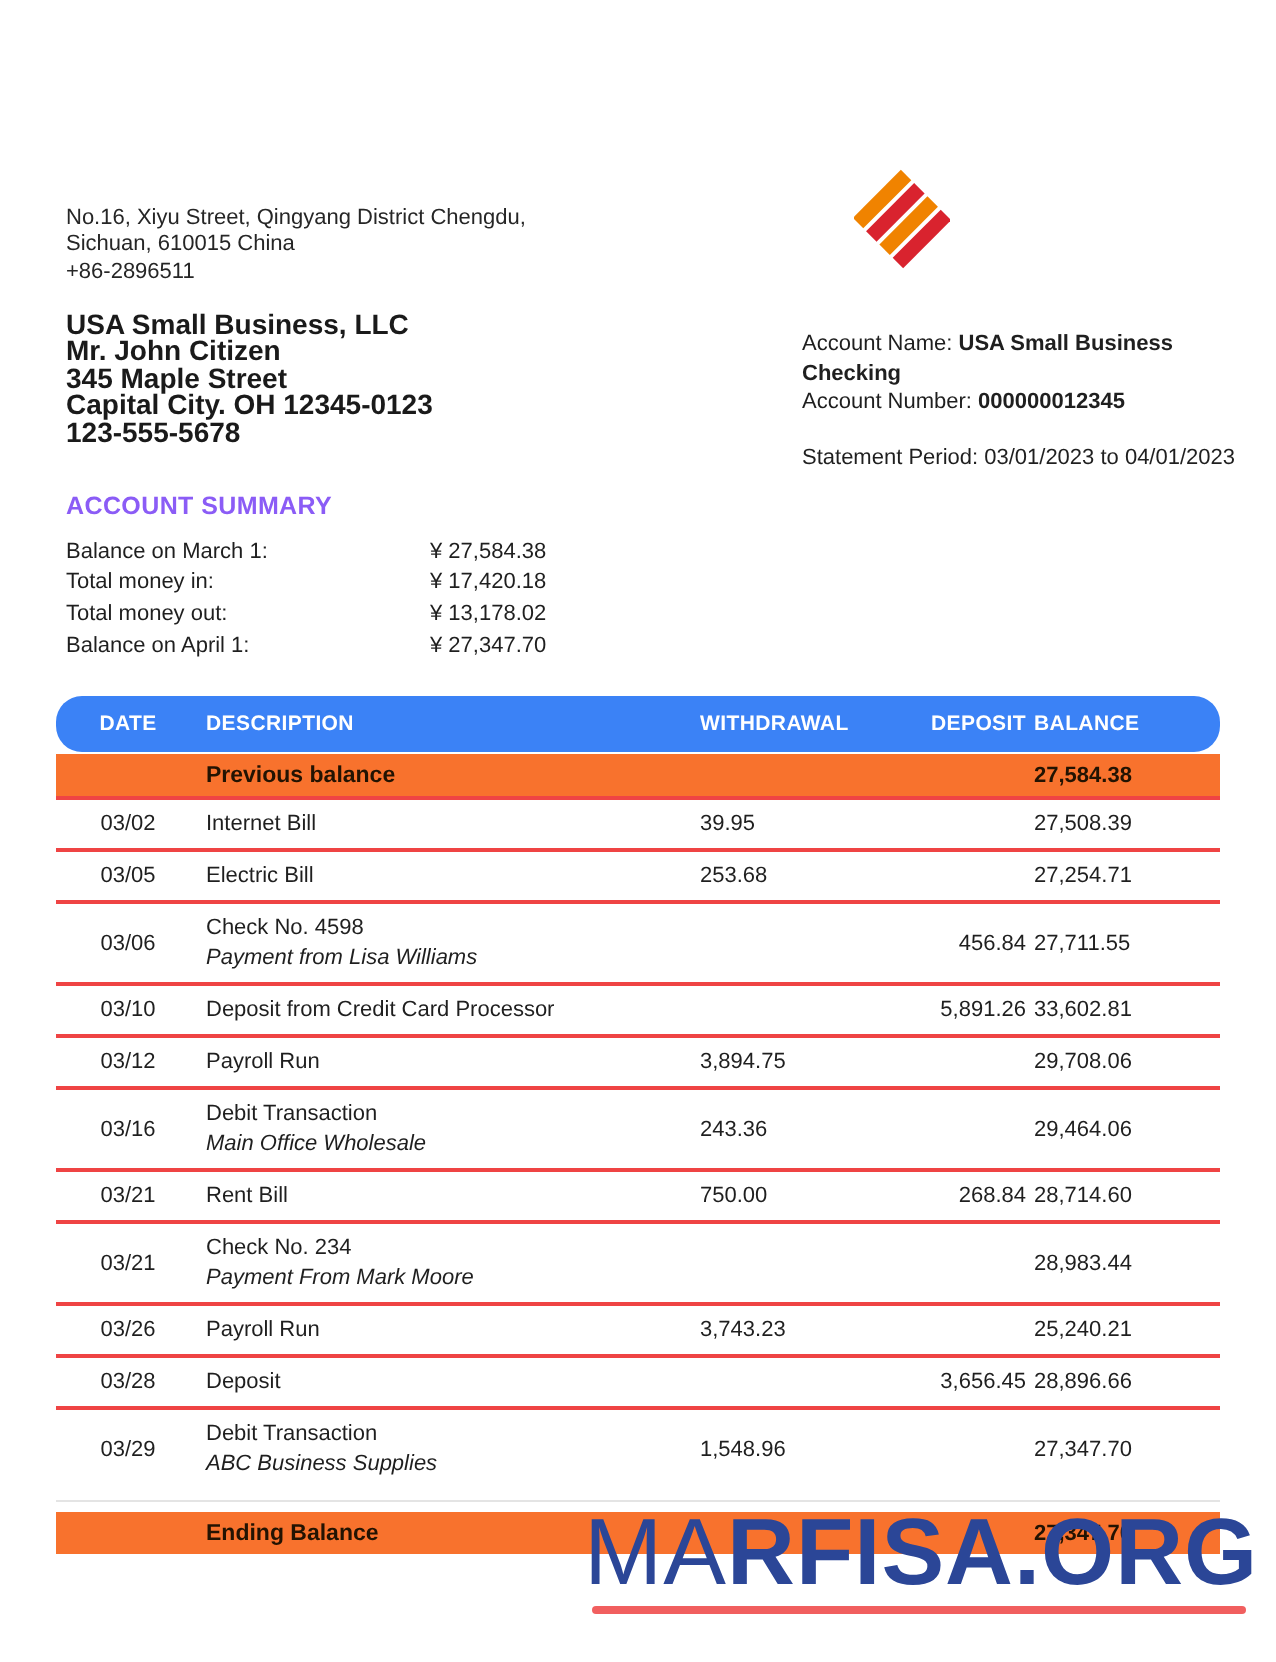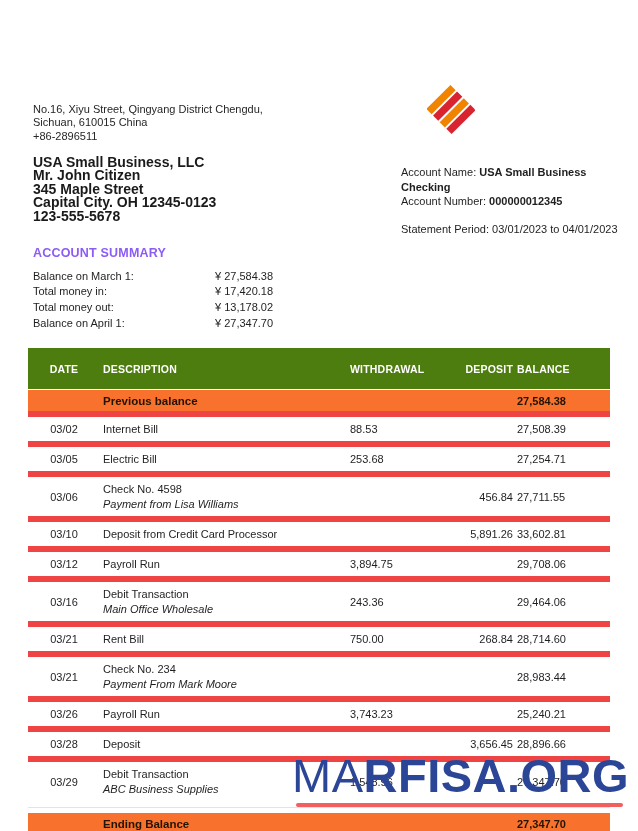--- a/index.html
+++ b/index.html
@@ -25,24 +25,24 @@
 
   
   .summary-title { position:absolute; left:33px; top:246px; font-size:12.5px; font-weight:700; color:#8b5cf6; letter-spacing:0.2px; }
   .summary-rows { position:absolute; left:33px; top:268px; font-size:11px; }
   .summary-row { display:flex; height:15.6px; align-items:center; }
   .summary-row .s-label { width:182px; }
   .summary-row .s-value { width:110px; }
 
   
   .txn-table { position:absolute; left:28px; top:348px; width:582px; }
-  .t-head { display:flex; align-items:center; height:41px; background:#4d7c0f; color:#ffffff; font-size:10.5px; font-weight:700; letter-spacing:0.2px; }
+  .t-head { display:flex; align-items:center; height:28px; background:#3b82f6; color:#ffffff; font-size:10.5px; font-weight:700; letter-spacing:0.2px;border-radius:13px; }
   .t-total { display:flex; align-items:center; height:21px; background:#f8722d; color:#231302; font-size:11px; font-weight:700; margin-top:1px; }
   .t-total .c-desc { font-size:11.5px; }
-  .t-row { display:flex; align-items:center; padding:4px 0; min-height:24px; border-top:6px solid #ef4444; font-size:11px; }
+  .t-row { display:flex; align-items:center; padding:4px 0; min-height:24px; border-top:2px solid #ef4444; font-size:11px; }
   .t-row:first-of-type { border-top:none; }
   .c-date { width:72px; text-align:center; }
   .c-desc { width:245px; padding-left:3px; }
   .c-wd   { width:87px; padding-left:5px; }
   .c-dep  { width:85px; text-align:right; padding-right:4px; }
   .c-bal  { width:93px; text-align:left; padding-right:9px; }
   .desc-main { line-height:16px; }
   .desc-note { line-height:15px; font-style:italic; }
   .desc-note:empty { display:none; }
   .ending-gap { margin-top:6px; border-top:1px solid #e4e4e4; }
@@ -128,21 +128,21 @@
       <span class="c-date"></span>
       <span class="c-desc">Previous balance</span>
       <span class="c-wd"></span>
       <span class="c-dep"></span>
       <span class="c-bal">27,584.38</span>
     </div>
 
     <div class="t-row">
       <span class="c-date">03/02</span>
       <span class="c-desc"><span class="desc-main">Internet Bill</span></span>
-      <span class="c-wd">88.53</span>
+      <span class="c-wd">39.95</span>
       <span class="c-dep"></span>
       <span class="c-bal">27,508.39</span>
     </div>
     <div class="t-row">
       <span class="c-date">03/05</span>
       <span class="c-desc"><span class="desc-main">Electric Bill</span></span>
       <span class="c-wd">253.68</span>
       <span class="c-dep"></span>
       <span class="c-bal">27,254.71</span>
     </div>

